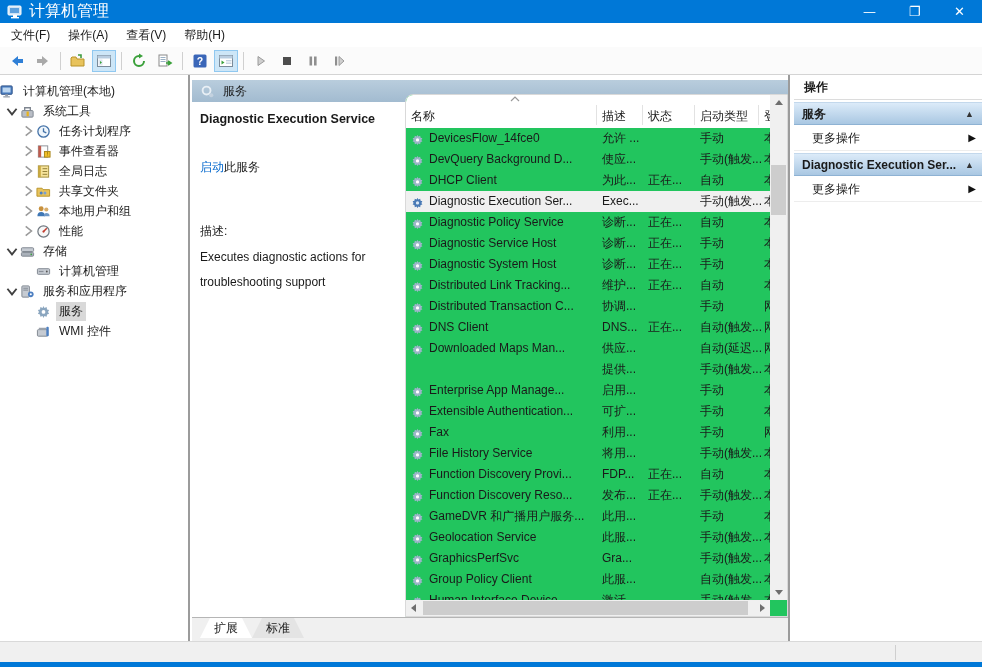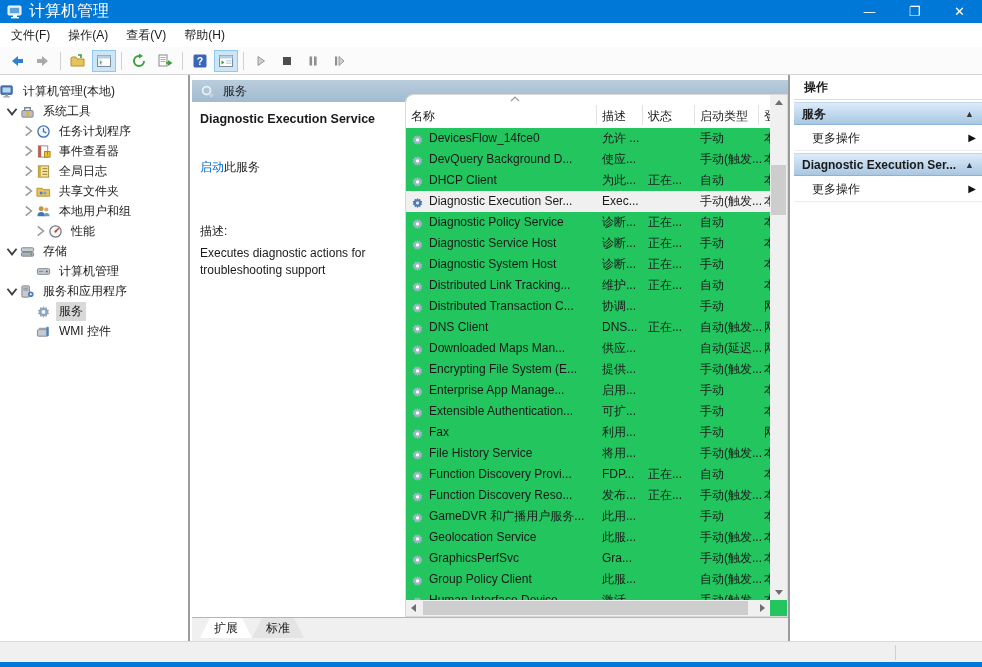--- a/index.html
+++ b/index.html
@@ -41,21 +41,21 @@
   .tree-label.selected { background:#d9d9d9; }
 
   
   .console-header { position:absolute; top:5px; left:0; width:100%; height:22px; background:linear-gradient(#b9cddd,#a2bbd0); display:flex; align-items:center; padding-left:8px; }
   .console-header .h-icon { width:15px; height:15px; margin-right:8px; opacity:.85; }
   .detail { position:absolute; top:27px; left:0; width:213px; height:515px; padding:10px 10px 0 8px; }
   .detail-title { font-weight:bold; font-size:12.5px; margin-top:0; }
   .start-line { margin-top:33px; }
   .link { color:#0066cc; }
   .desc-label { margin-top:47px; }
-  .desc-text { margin-top:5px; line-height:17px; width:196px; }
+  .desc-text { margin-top:5px; line-height:25px; width:196px; }
 
   .list-panel { position:absolute; top:19px; left:213px; right:0; bottom:24px; background:#22c55e; border:1px solid #d9d9d9; border-top-left-radius:8px; overflow:hidden; }
   .list-inner { position:absolute; inset:0; }
   .list-header { position:absolute; top:0; left:0; right:17px; height:33px; background:#fff; }
   .hdr-cell { position:absolute; bottom:3px; font-size:12px; color:#1a1a1a; white-space:nowrap; overflow:hidden; }
   .hdr-sep { position:absolute; top:10px; width:1px; height:20px; background:#e2e2e2; }
   .sort-chev { position:absolute; top:1px; left:104px; width:10px; height:6px; }
   .rows { position:absolute; top:33px; left:0; right:17px; bottom:16px; overflow:hidden; }
   .svc-row { position:relative; height:21px; }
   .svc-row.selected { background:#f0f0f0; }
@@ -286,21 +286,21 @@
             </svg>
           </span>
           <span class="t-icon"><svg viewBox="0 0 16 16" width="100%" height="100%">
               <circle cx="5.5" cy="5" r="2.6" fill="#c8913d"></circle>
               <path d="M1.5 13 Q1.5 8.5 5.5 8.5 Q9.5 8.5 9.5 13 Z" fill="#3f77b5"></path>
               <circle cx="11" cy="5.8" r="2.2" fill="#d8ad6b"></circle>
               <path d="M8.5 13 Q8.8 9.5 11 9.5 Q14.5 9.5 14.5 13 Z" fill="#6f98c6"></path>
             </svg></span>
           <span class="tree-label">本地用户和组</span>
         </div>
-        <div class="tree-row" style="padding-left: 32px;">
+        <div class="tree-row" style="padding-left: 20px;">
           <span class="chev">
             <svg viewBox="0 0 14 14" width="100%" height="100%">
               <path d="M5 3 L10 7 L5 11" fill="none" stroke="#9a9a9a" stroke-width="1.4"></path>
             </svg>
           </span>
           <span class="t-icon"><svg viewBox="0 0 16 16" width="100%" height="100%">
               <circle cx="8" cy="8" r="6" fill="#f7f7f7" stroke="#707880" stroke-width="1.3"></circle>
               <path d="M8 8 L11.5 4.5" stroke="#c23b2e" stroke-width="1.6"></path>
               <circle cx="8" cy="8" r="1.2" fill="#c23b2e"></circle>
             </svg></span>
@@ -535,27 +535,20 @@
                     <circle cx="8" cy="8.5" r="2" fill="#fff"></circle>
                   </svg></span>
                 <span>Downloaded Maps Man...</span>
               </div>
               <div class="cell c-desc">供应...</div>
               <div class="cell c-status"></div>
               <div class="cell c-startup">自动(延迟...</div>
               <div class="cell c-logon">网</div>
             </div>
             <div class="svc-row">
-              <div class="cell c-name">
-                <span class="g-icon"><svg viewBox="0 0 16 16" width="100%" height="100%">
-                    <path d="M8 2 L9 4.2 L11.3 3.3 L11.8 5.8 L14 6.5 L12.8 8.5 L14 10.5 L11.8 11.2 L11.3 13.7 L9 12.8 L8 15 L7 12.8 L4.7 13.7 L4.2 11.2 L2 10.5 L3.2 8.5 L2 6.5 L4.2 5.8 L4.7 3.3 L7 4.2 Z" fill="#9db4c9"></path>
-                    <circle cx="8" cy="8.5" r="2" fill="#fff"></circle>
-                  </svg></span>
-                <span>Encrypting File System (E...</span>
-              </div>
               <div class="cell c-desc">提供...</div>
               <div class="cell c-status"></div>
               <div class="cell c-startup">手动(触发...</div>
               <div class="cell c-logon">本</div>
             </div>
             <div class="svc-row">
               <div class="cell c-name">
                 <span class="g-icon"><svg viewBox="0 0 16 16" width="100%" height="100%">
                     <path d="M8 2 L9 4.2 L11.3 3.3 L11.8 5.8 L14 6.5 L12.8 8.5 L14 10.5 L11.8 11.2 L11.3 13.7 L9 12.8 L8 15 L7 12.8 L4.7 13.7 L4.2 11.2 L2 10.5 L3.2 8.5 L2 6.5 L4.2 5.8 L4.7 3.3 L7 4.2 Z" fill="#9db4c9"></path>
                     <circle cx="8" cy="8.5" r="2" fill="#fff"></circle>

